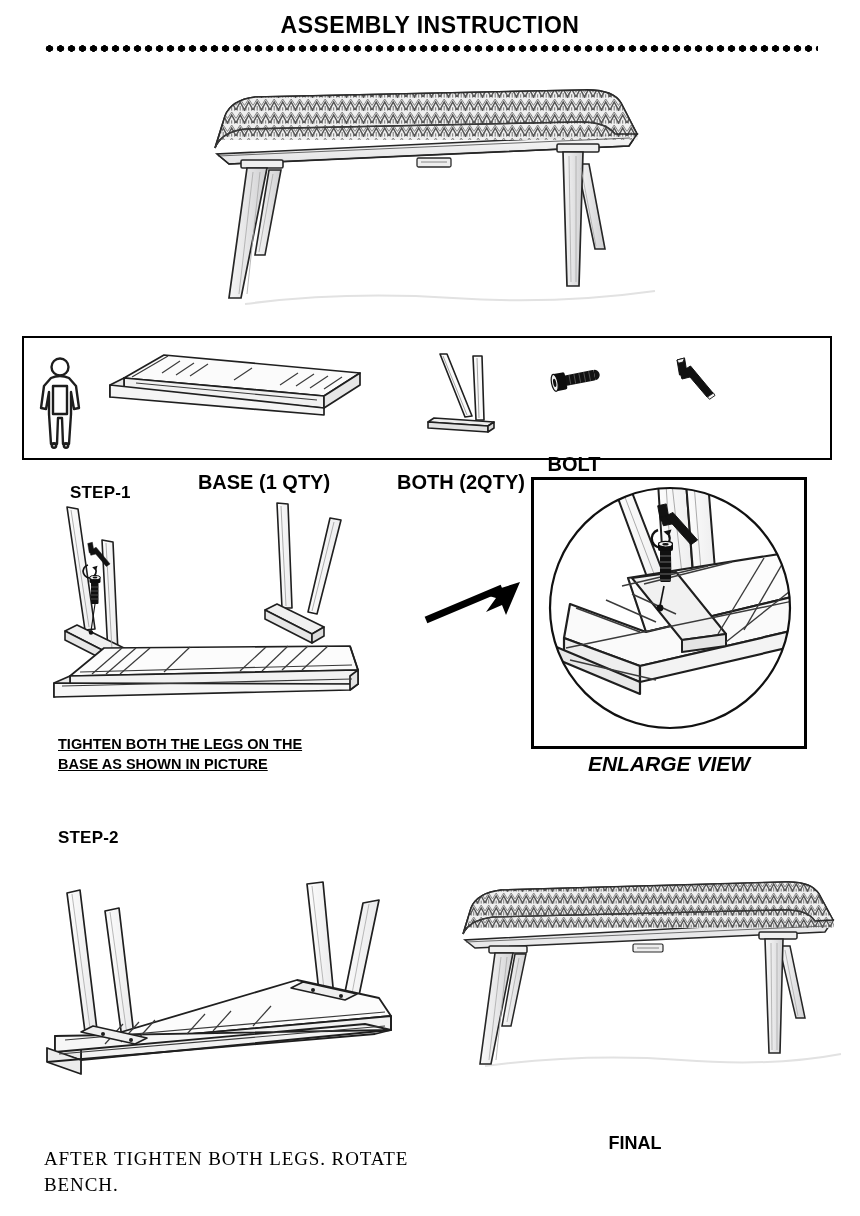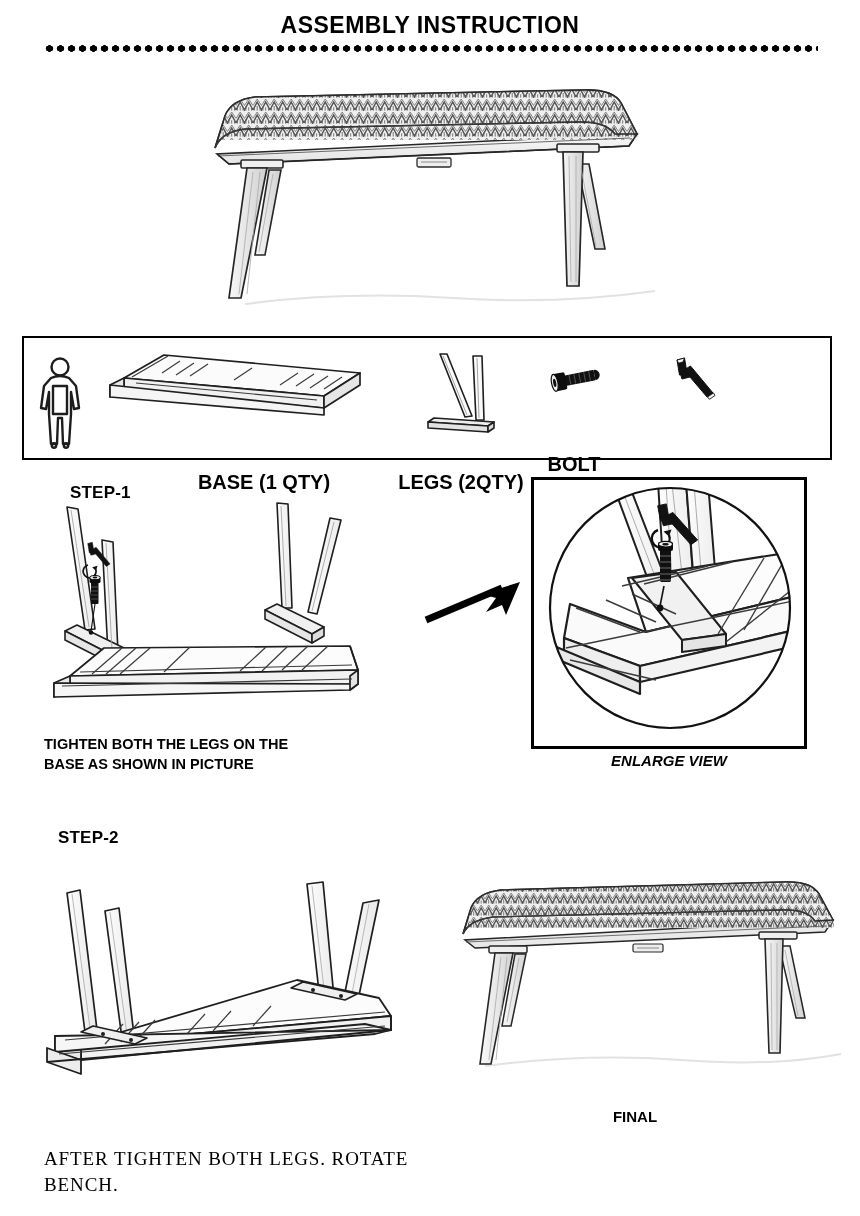--- a/index.html
+++ b/index.html
@@ -95,31 +95,31 @@
     box-sizing: border-box;
     background: #fff;
     overflow: hidden;
   }
   #enlarge-label {
     position: absolute;
     left: 531px;
     top: 752px;
     width: 276px;
     text-align: center;
-    font-size: 15px;
+    font-size: 21px;
     font-weight: bold;
     font-style: italic;
   }
   #final-label {
     position: absolute;
     left: 540px;
-    top: 1108px;
+    top: 1133px;
     width: 190px;
     text-align: center;
-    font-size: 15px;
+    font-size: 18px;
     font-weight: bold;
   }
 </style>
 </head>
 <body>
 
 <div id="title">ASSEMBLY INSTRUCTION</div>
 <div id="dotted-rule"></div>
 
 <div class="fig" style="left:185px; top:72px;">
@@ -291,21 +291,21 @@
 
         <path d="M13 14 L19.5 10 L42 37 L36 41 Z"></path>
 
         <path d="M6 4 L13.5 2 L12 6 L7.5 7.2 Z" fill="#f4f4f4" stroke-width="0.9"></path>
         <path d="M36.5 41 L42.5 37 L44 39.5 L38.5 43.3 Z" fill="#f4f4f4" stroke-width="0.9"></path>
       </g>
     </svg>
   </div>
 
   <div class="part-label" style="left:150px; top:92px; width:180px;text-align:center;">BASE (1 QTY)</div>
-  <div class="part-label" style="left:355px; top:92px; width:164px;">LEGS (2QTY)</div>
+  <div class="part-label" style="left:355px; top:92px; width:164px;">BOTH (2QTY)</div>
   <div class="part-label" style="left:495px; top:74px; width:110px;">BOLT
 (4 QTY)</div>
 </div>
 
 <div class="step-head" style="left:70px; top:483px;">STEP-1</div>
 
 <div class="fig" style="left:40px; top:498px;">
   <svg width="400" height="215" viewBox="0 0 400 215">
     <defs>
       <linearGradient id="legG2" x1="0" y1="0" x2="1" y2="0">
@@ -390,21 +390,21 @@
   </svg>
 </div>
 
 <div class="fig" style="left:424px; top:578px;">
   <svg width="108" height="48" viewBox="0 0 108 48">
     <path d="M2 42 L78 10" stroke="#000" stroke-width="7" stroke-linecap="butt" fill="none"></path>
     <path d="M96 4 L58 16 L72 20 L62 34 L78 27 L82 37 Z" fill="#000"></path>
   </svg>
 </div>
 
-<div class="caption-sans" style="left:44px; top:735px; width:330px;">TIGHTEN BOTH THE LEGS ON THE
+<div class="caption-sans" style="left:58px; top:735px; width:330px;text-decoration:underline;">TIGHTEN BOTH THE LEGS ON THE
 BASE AS SHOWN IN PICTURE</div>
 
 <div id="enlarge-box">
   <div class="fig" style="left:2px; top:2px;">
     <svg width="268" height="264" viewBox="0 0 268 264">
       <defs>
         <clipPath id="circClip">
           <circle cx="134" cy="126" r="120"></circle>
         </clipPath>
         <linearGradient id="legG3" x1="0" y1="0" x2="1" y2="0">

